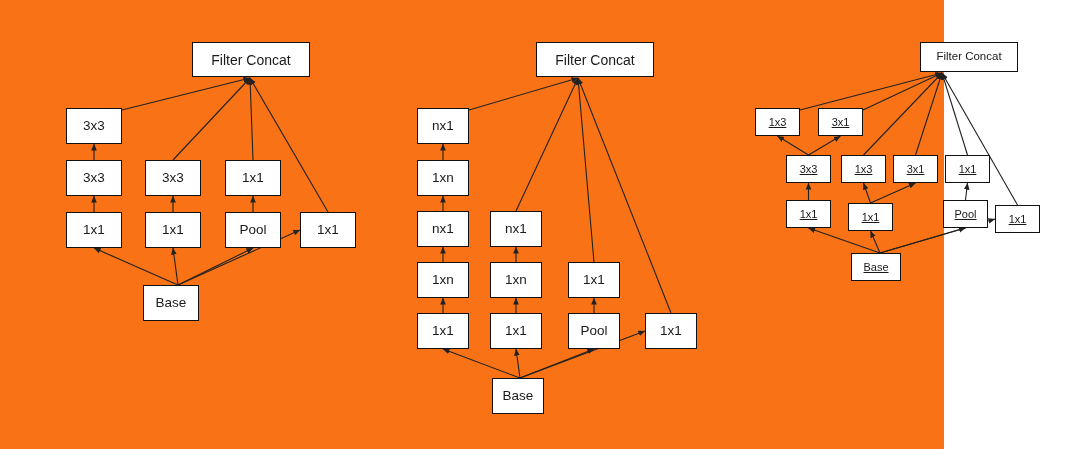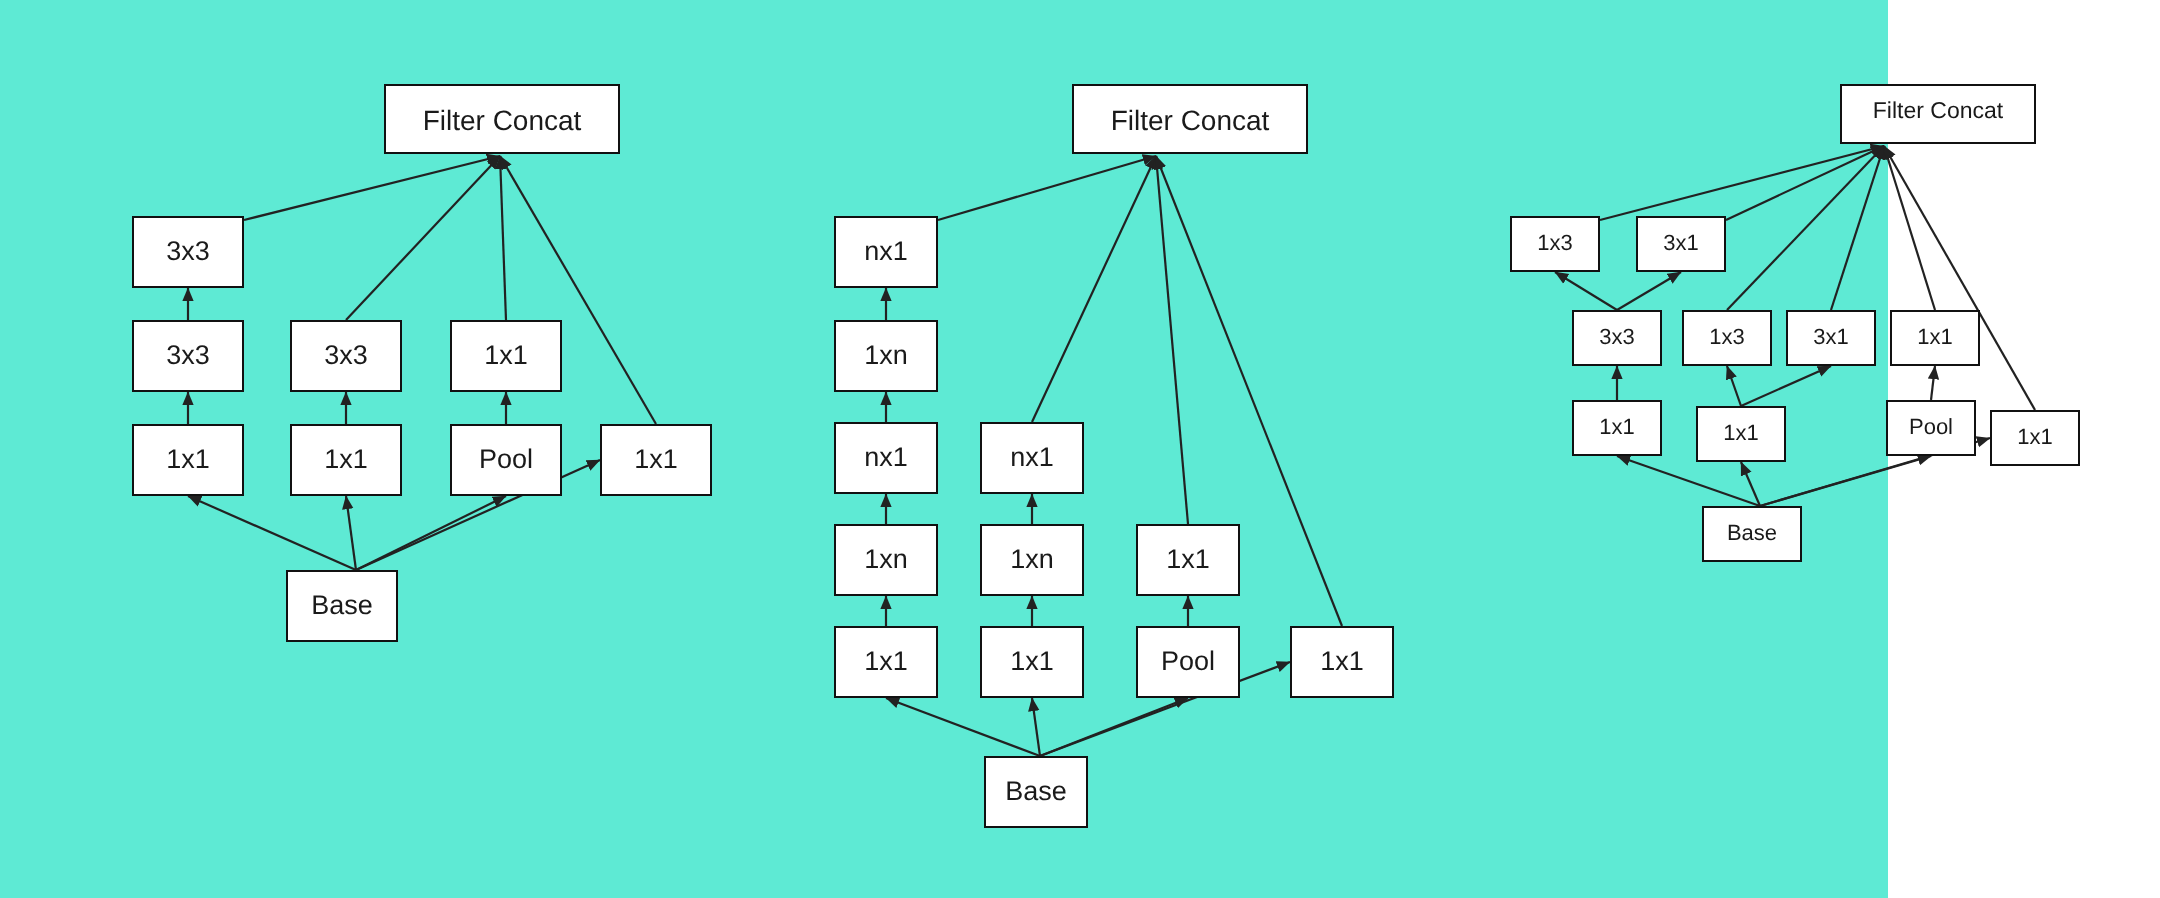--- a/index.html
+++ b/index.html
@@ -11,21 +11,21 @@
   body {
     font-family: "Liberation Sans", sans-serif;
     width: 1080px;
     height: 449px;
     overflow: hidden;
   }
   #canvas {
     position: relative;
     width: 944px;
     height: 449px;
-    background: #5eead4;
+    background: #f97316;
   }
   svg.edges {
     position: absolute;
     left: 0;
     top: 0;
     width: 1080px;
     height: 449px;
     pointer-events: none;
   }
   .node {
@@ -35,21 +35,21 @@
     border: 1.6px solid #111111;
     display: flex;
     align-items: center;
     justify-content: center;
     color: #1a1a1a;
     line-height: 1;
     white-space: nowrap;
     z-index: 2;
   }
   .node.small   { font-size: 13.5px; }
-  .node.tiny    { font-size: 11px; }
+  .node.tiny    { font-size: 11px; text-decoration: underline; }
   .node.concat  { font-size: 14px; }
   .node.concat3 { font-size: 11.5px; }
 </style>
 </head>
 <body>
 
 <div id="canvas">
   <svg class="edges" id="edge-layer" viewBox="0 0 1080 449" xmlns="http://www.w3.org/2000/svg">
     <defs>
       <marker id="arrowhead" markerWidth="7" markerHeight="7" refX="6" refY="3" orient="auto" markerUnits="strokeWidth">

